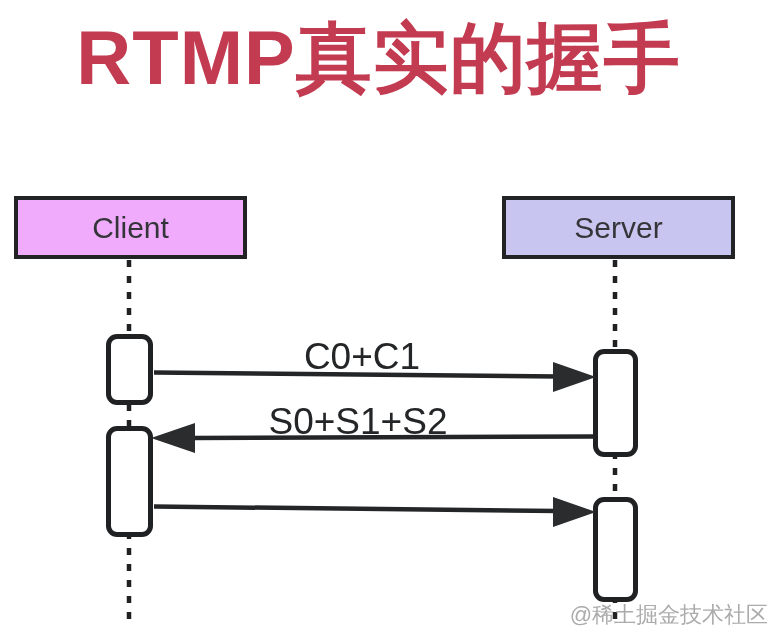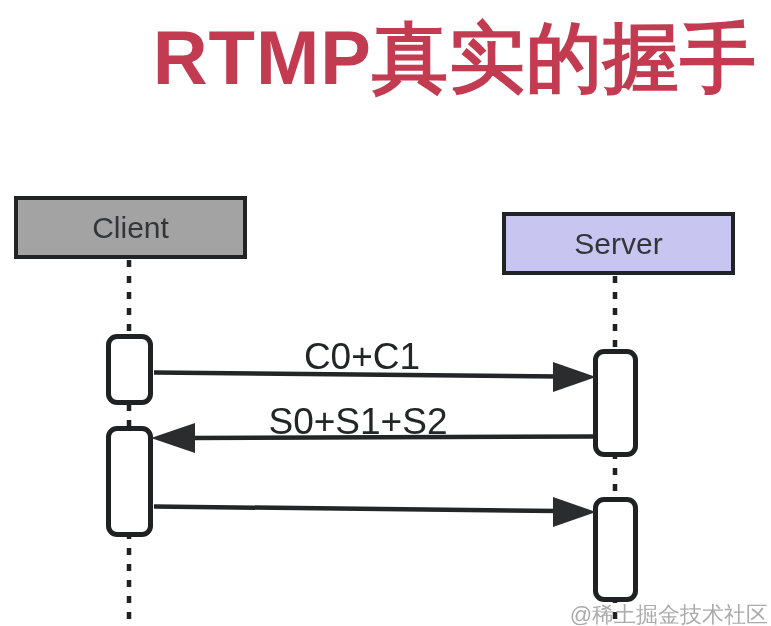--- a/index.html
+++ b/index.html
@@ -6,21 +6,21 @@
   .canvas{
     position:relative;
     width:771px;height:626px;
     background:#ffffff;
     overflow:hidden;
     font-family:"Liberation Sans","DejaVu Sans",sans-serif;
   }
   .title{
     position:absolute;
     left:0;top:8px;width:771px;
-    text-align:right;
+    text-align:center;
     font-size:76px;
     font-weight:900;
     letter-spacing:1px;
     color:#c33b50;
     padding-right:14px;
     box-sizing:border-box;
     white-space:nowrap;
   }
   .layer{position:absolute;left:0;top:0;width:771px;height:626px;}
   .actor{
@@ -75,24 +75,24 @@
 
 <div class="canvas">
 
   <div class="title" style="color: rgb(195, 59, 80);">RTMP真实的握手</div>
 
   <svg class="layer" viewBox="0 0 771 626">
     <line class="lifeline" x1="129" y1="260" x2="129" y2="626"></line>
     <line class="lifeline" x1="615" y1="260" x2="615" y2="626"></line>
   </svg>
 
-  <div class="actor client" style="background: #a3a3a3; align-items: center;">
+  <div class="actor client" style="background: #f0abfc; align-items: center;">
     <span>Client</span>
   </div>
-  <div class="actor server" style="background: rgb(200, 197, 240); margin-top: 16px;">
+  <div class="actor server" style="background: rgb(200, 197, 240);">
     <span>Server</span>
   </div>
 
   <div class="activation act-c1"></div>
   <div class="activation act-c2"></div>
   <div class="activation act-s1"></div>
   <div class="activation act-s2"></div>
 
   <svg class="layer" viewBox="0 0 771 626">
     <g>

